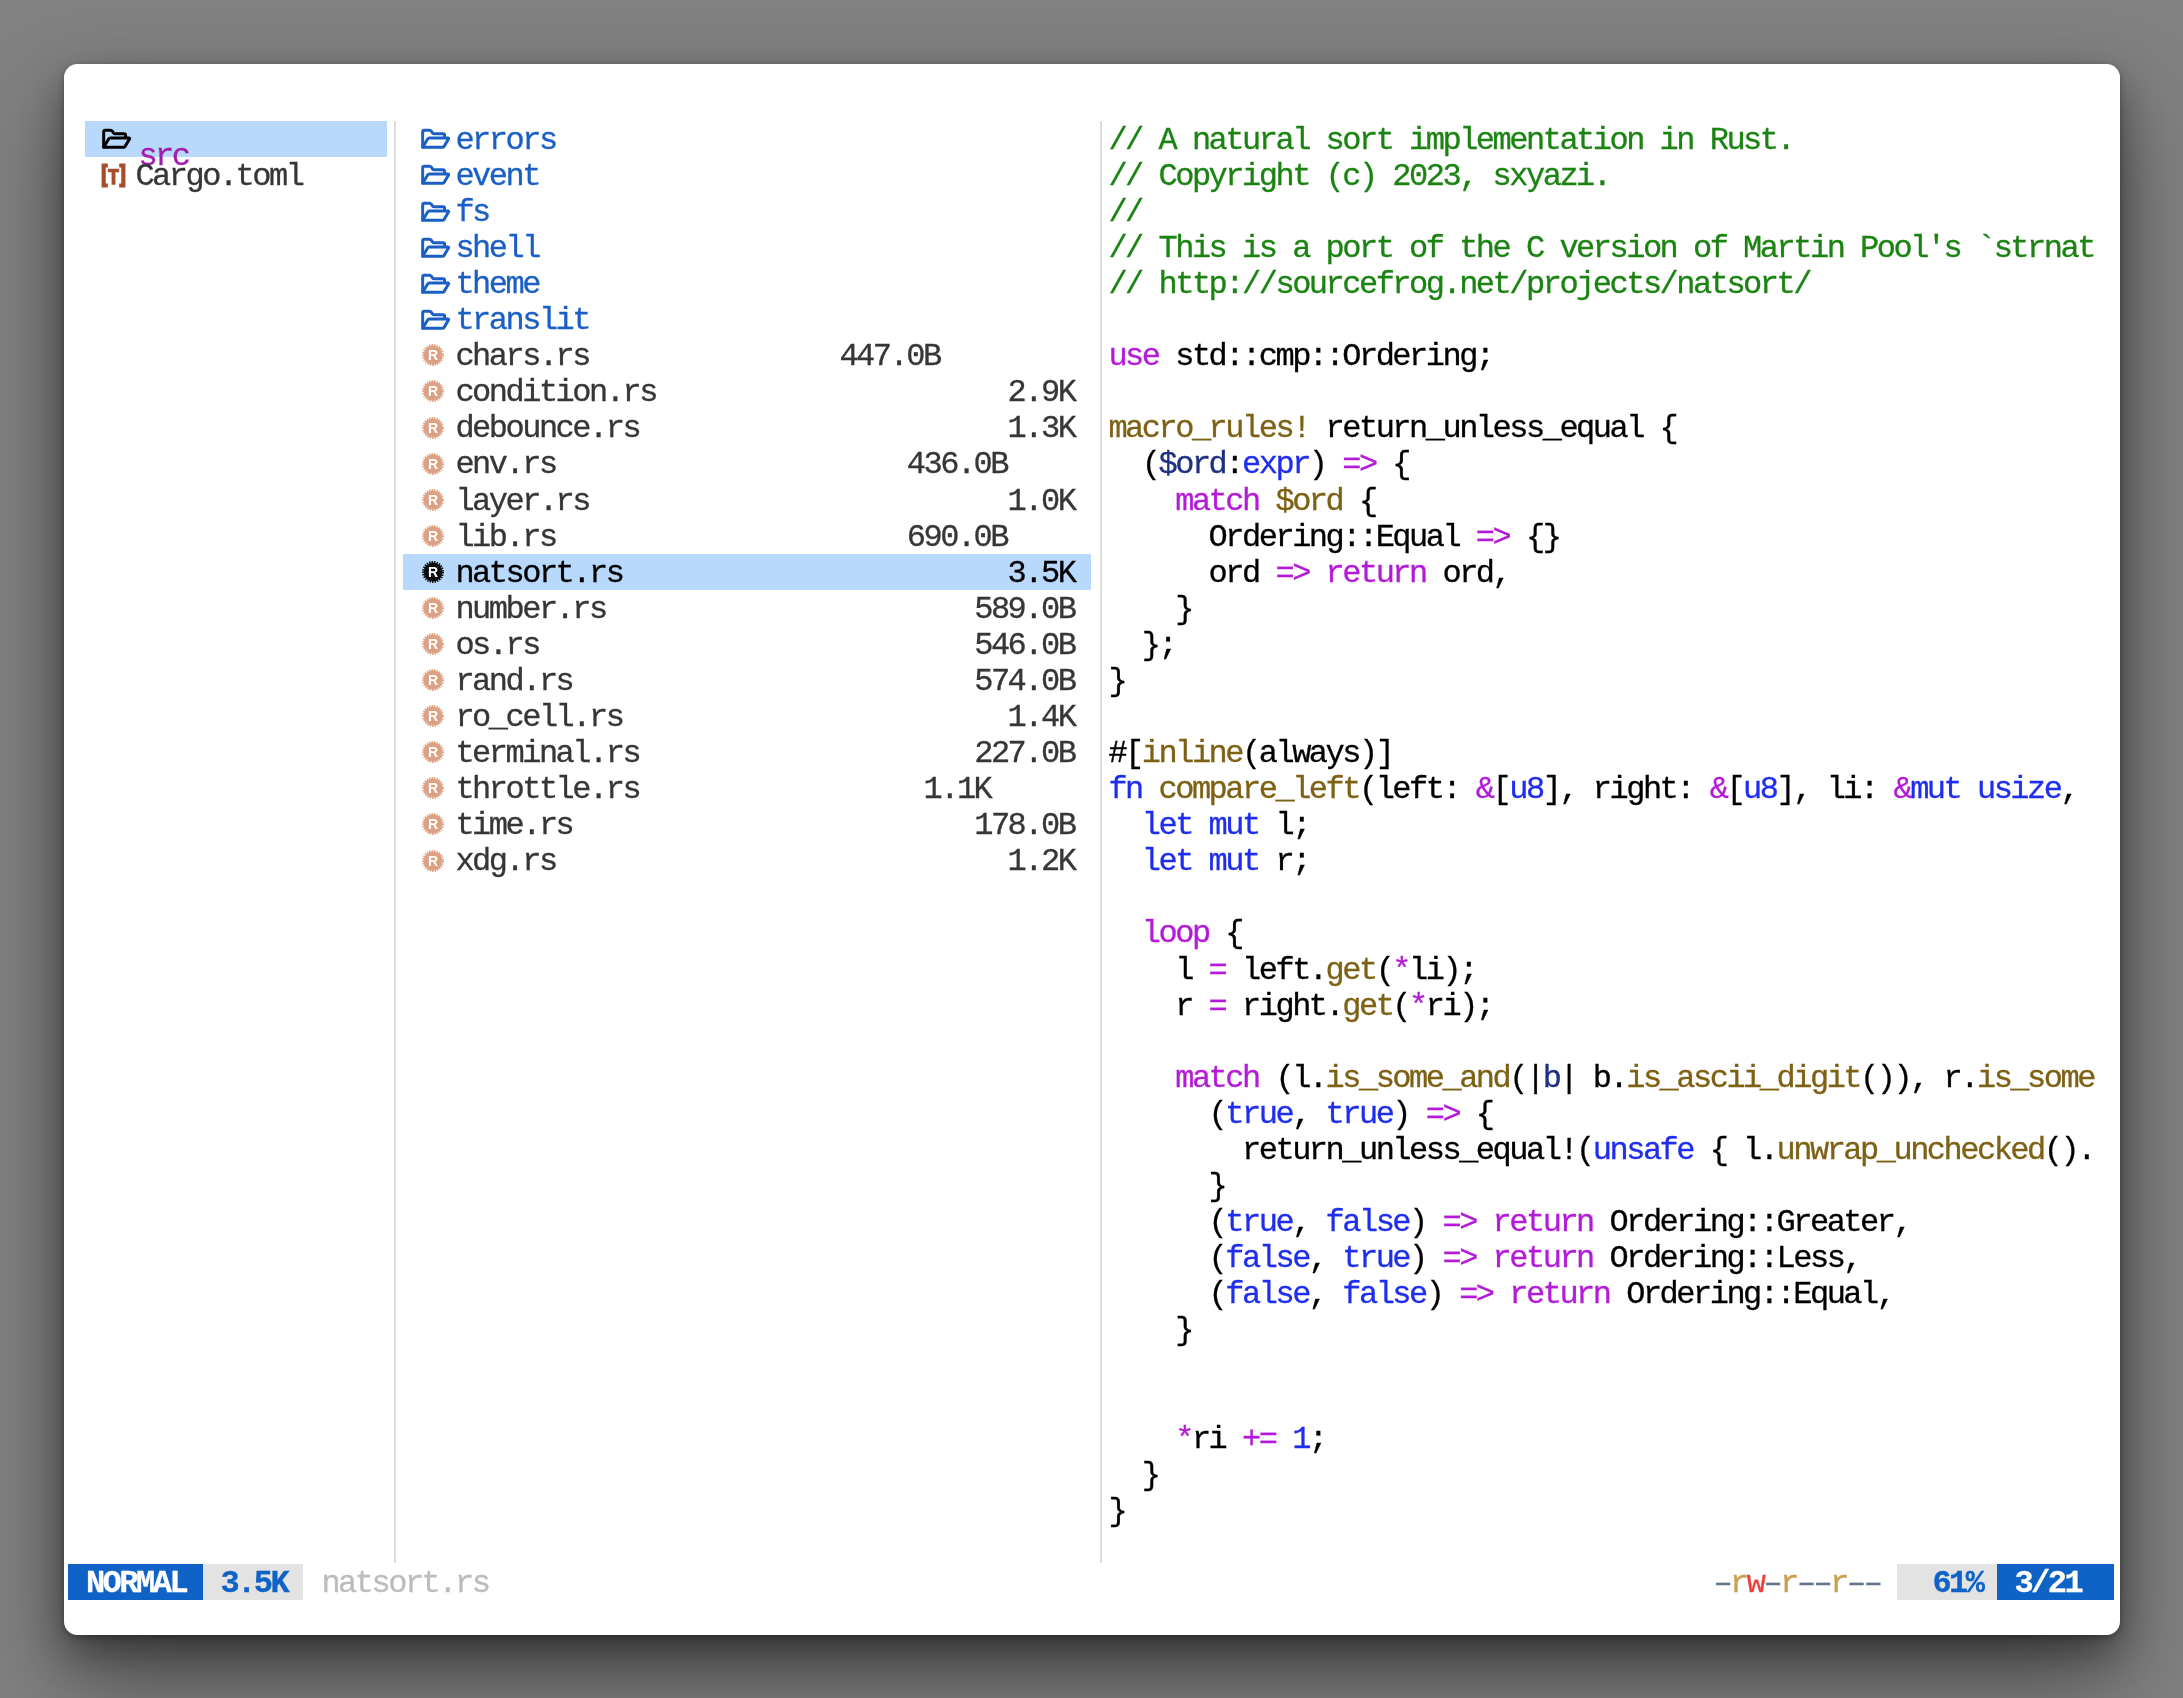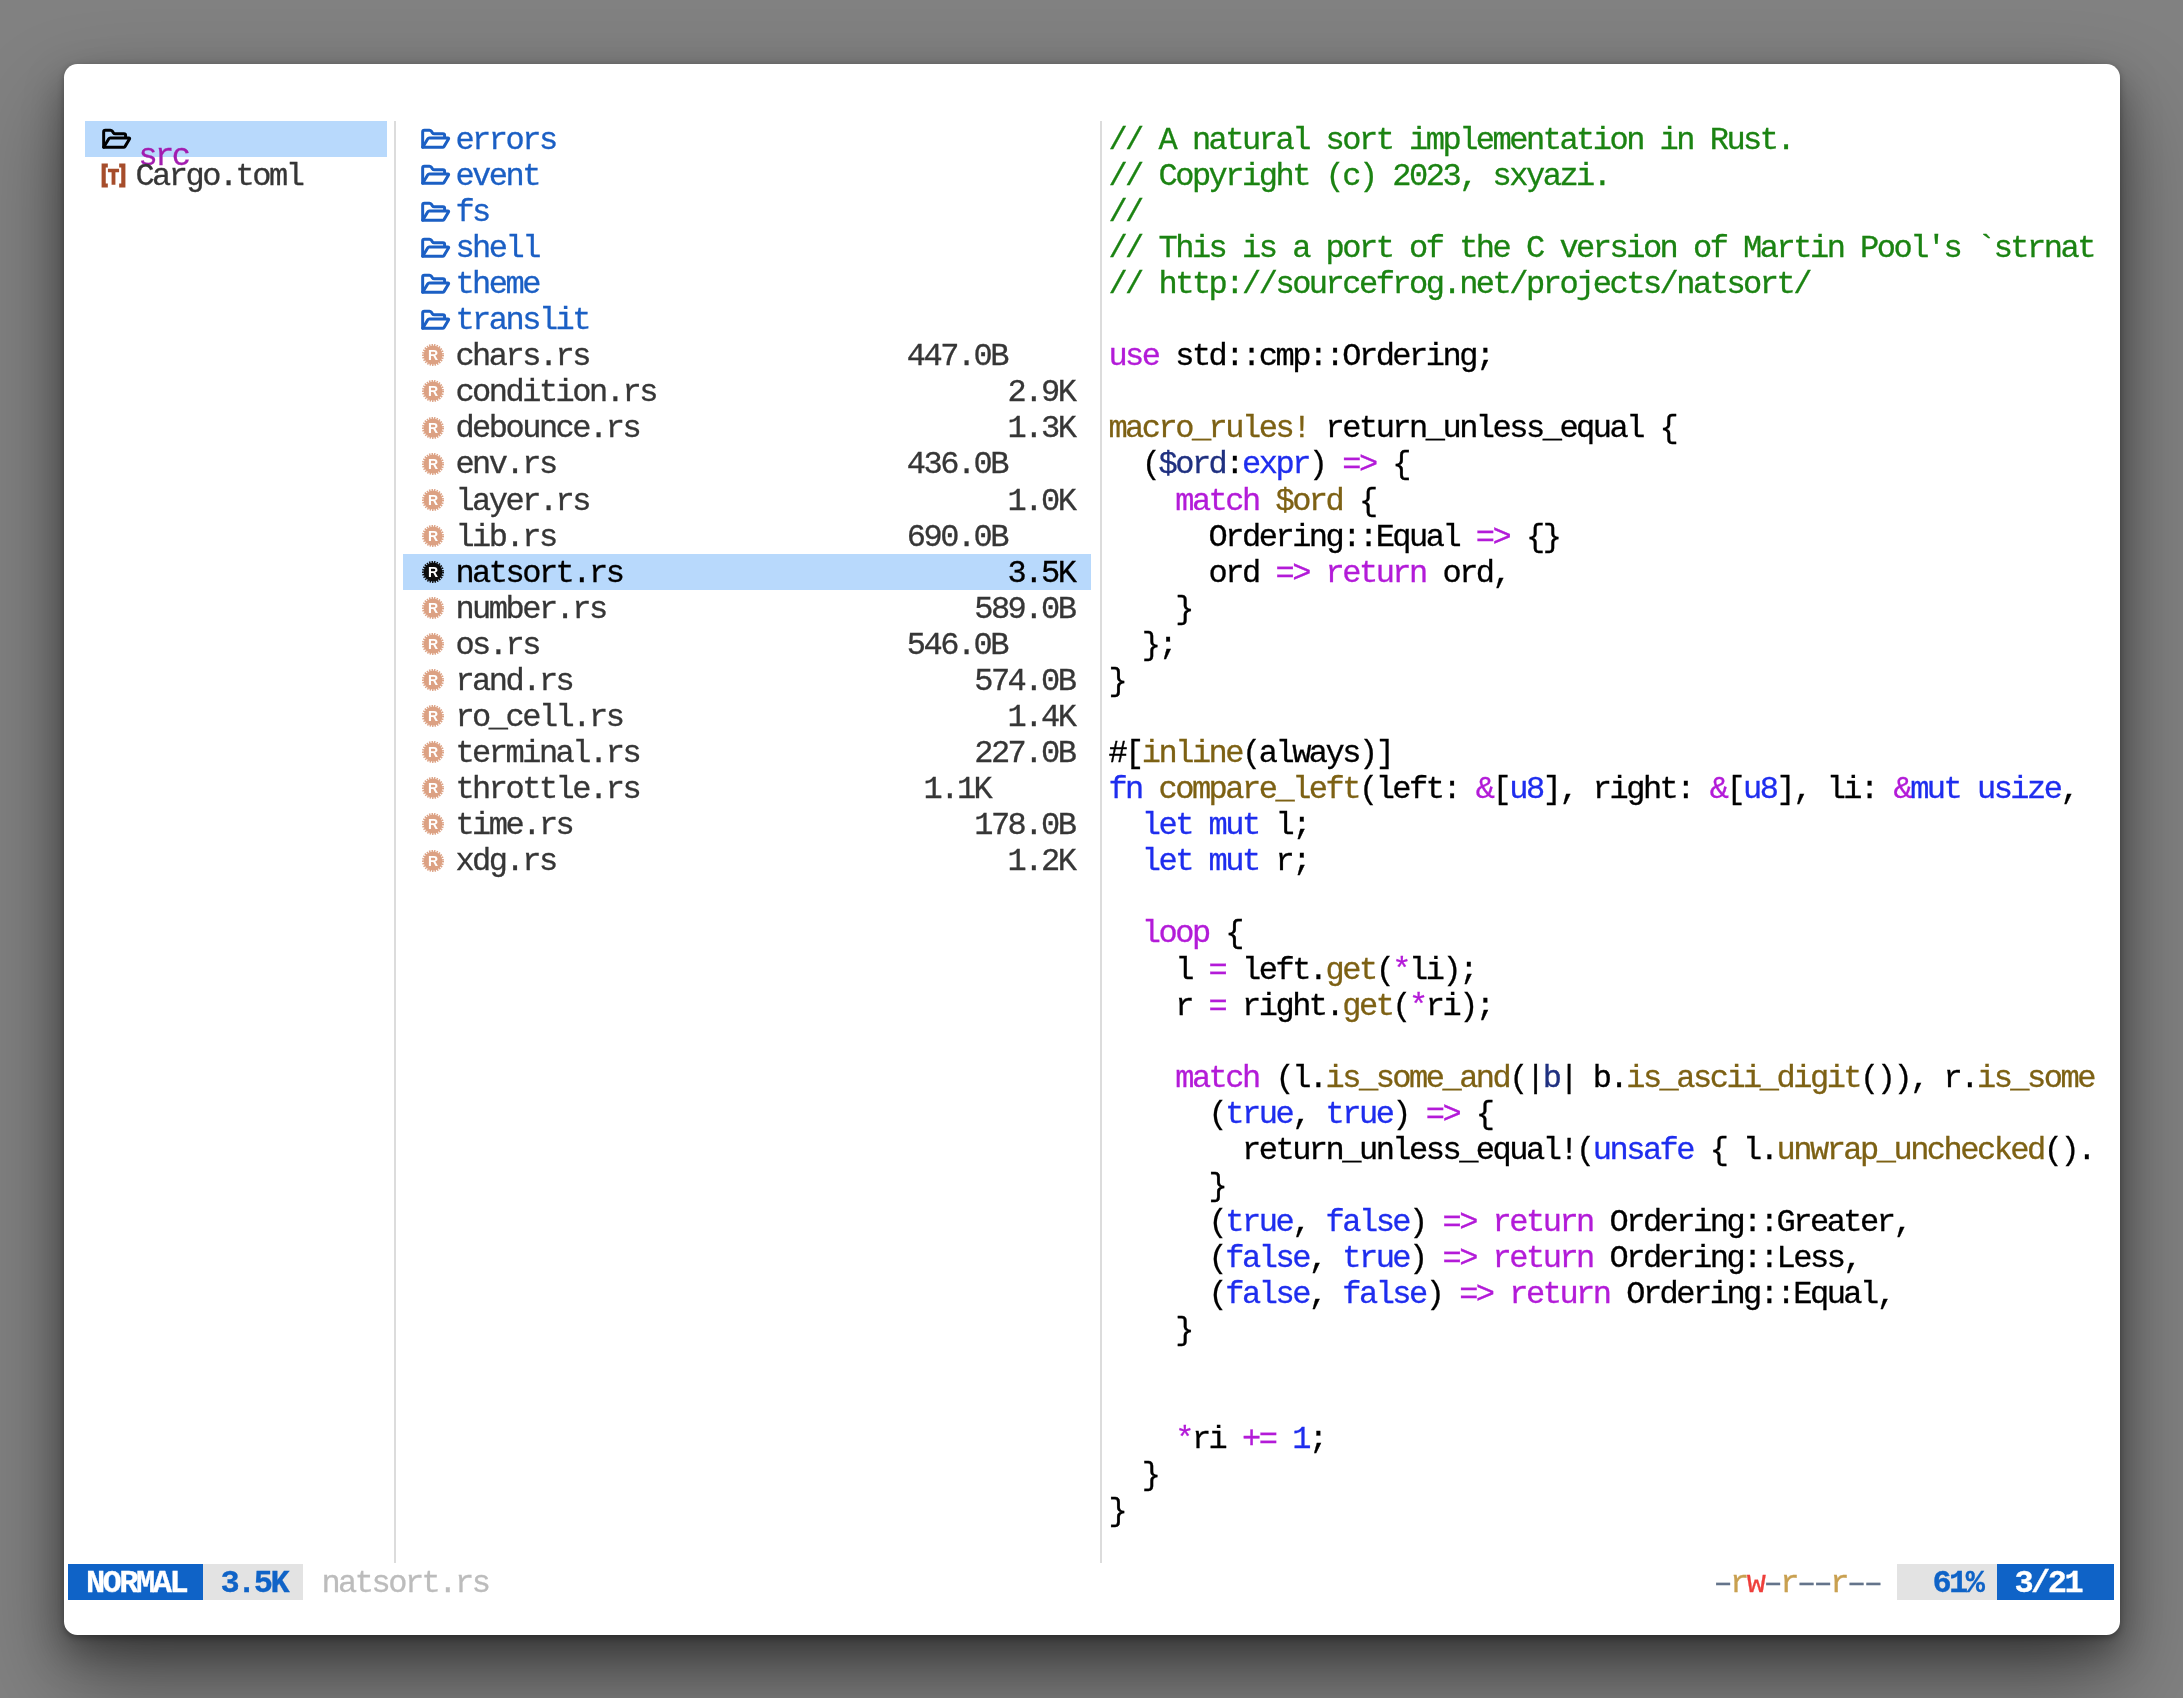--- a/index.html
+++ b/index.html
@@ -77,21 +77,21 @@
 <path d="M3 24.5 L9.2 14.2 Q9.8 13.2 11 13.2 L33.4 13.2 Q34.9 13.2 34.2 14.5 L28.9 23.4 Q28.2 24.5 26.9 24.5 Z"></path>
 </g>
       </svg>
       <div class="row" style="left:388px;top:238px;color:#1b5fc4">translit</div>
       <svg class="ic" style="left:354px;top:278px" width="24" height="24" viewBox="0 0 29 29">
 <circle cx="14.5" cy="14.5" r="11.4" fill="#dca183"></circle>
 <circle cx="14.5" cy="14.5" r="12.1" fill="none" stroke="#dca183" stroke-width="2.4" stroke-dasharray="1.7 1.35"></circle>
 <text x="14.5" y="20.5" font-family="Liberation Sans, sans-serif" font-weight="bold" font-size="17" text-anchor="middle" fill="#ffffff">R</text>
 </svg>
       <div class="row" style="left:388px;top:274px;color:#363636">chars.rs</div>
-      <div class="row" style="left:772px;top:274px;width:235px;text-align:center;color:#363636">447.0B</div>
+      <div class="row" style="left:772px;top:274px;width:235px;text-align:left;color:#363636">447.0B</div>
       <svg class="ic" style="left:354px;top:314px" width="24" height="24" viewBox="0 0 29 29">
 <circle cx="14.5" cy="14.5" r="11.4" fill="#dca183"></circle>
 <circle cx="14.5" cy="14.5" r="12.1" fill="none" stroke="#dca183" stroke-width="2.4" stroke-dasharray="1.7 1.35"></circle>
 <text x="14.5" y="20.5" font-family="Liberation Sans, sans-serif" font-weight="bold" font-size="17" text-anchor="middle" fill="#ffffff">R</text>
 </svg>
       <div class="row" style="left:388px;top:310px;color:#363636">condition.rs</div>
       <div class="row" style="left:772px;top:310px;width:235px;text-align:right;color:#363636">2.9K</div>
       <svg class="ic" style="left:354px;top:351px" width="24" height="24" viewBox="0 0 29 29">
 <circle cx="14.5" cy="14.5" r="11.4" fill="#dca183"></circle>
 <circle cx="14.5" cy="14.5" r="12.1" fill="none" stroke="#dca183" stroke-width="2.4" stroke-dasharray="1.7 1.35"></circle>
@@ -134,21 +134,21 @@
 <text x="14.5" y="20.5" font-family="Liberation Sans, sans-serif" font-weight="bold" font-size="17" text-anchor="middle" fill="#ffffff">R</text>
 </svg>
       <div class="row" style="left:388px;top:527px;color:#363636">number.rs</div>
       <div class="row" style="left:772px;top:527px;width:235px;text-align:right;color:#363636">589.0B</div>
       <svg class="ic" style="left:354px;top:567px" width="24" height="24" viewBox="0 0 29 29">
 <circle cx="14.5" cy="14.5" r="11.4" fill="#dca183"></circle>
 <circle cx="14.5" cy="14.5" r="12.1" fill="none" stroke="#dca183" stroke-width="2.4" stroke-dasharray="1.7 1.35"></circle>
 <text x="14.5" y="20.5" font-family="Liberation Sans, sans-serif" font-weight="bold" font-size="17" text-anchor="middle" fill="#ffffff">R</text>
 </svg>
       <div class="row" style="left:388px;top:563px;color:#363636">os.rs</div>
-      <div class="row" style="left:772px;top:563px;width:235px;text-align:center;color:#363636">546.0B</div>
+      <div class="row" style="left:772px;top:563px;width:235px;text-align:right;color:#363636">546.0B</div>
       <svg class="ic" style="left:354px;top:603px" width="24" height="24" viewBox="0 0 29 29">
 <circle cx="14.5" cy="14.5" r="11.4" fill="#dca183"></circle>
 <circle cx="14.5" cy="14.5" r="12.1" fill="none" stroke="#dca183" stroke-width="2.4" stroke-dasharray="1.7 1.35"></circle>
 <text x="14.5" y="20.5" font-family="Liberation Sans, sans-serif" font-weight="bold" font-size="17" text-anchor="middle" fill="#ffffff">R</text>
 </svg>
       <div class="row" style="left:388px;top:599px;color:#363636">rand.rs</div>
       <div class="row" style="left:772px;top:599px;width:235px;text-align:right;color:#363636">574.0B</div>
       <svg class="ic" style="left:354px;top:639px" width="24" height="24" viewBox="0 0 29 29">
 <circle cx="14.5" cy="14.5" r="11.4" fill="#dca183"></circle>
 <circle cx="14.5" cy="14.5" r="12.1" fill="none" stroke="#dca183" stroke-width="2.4" stroke-dasharray="1.7 1.35"></circle>

